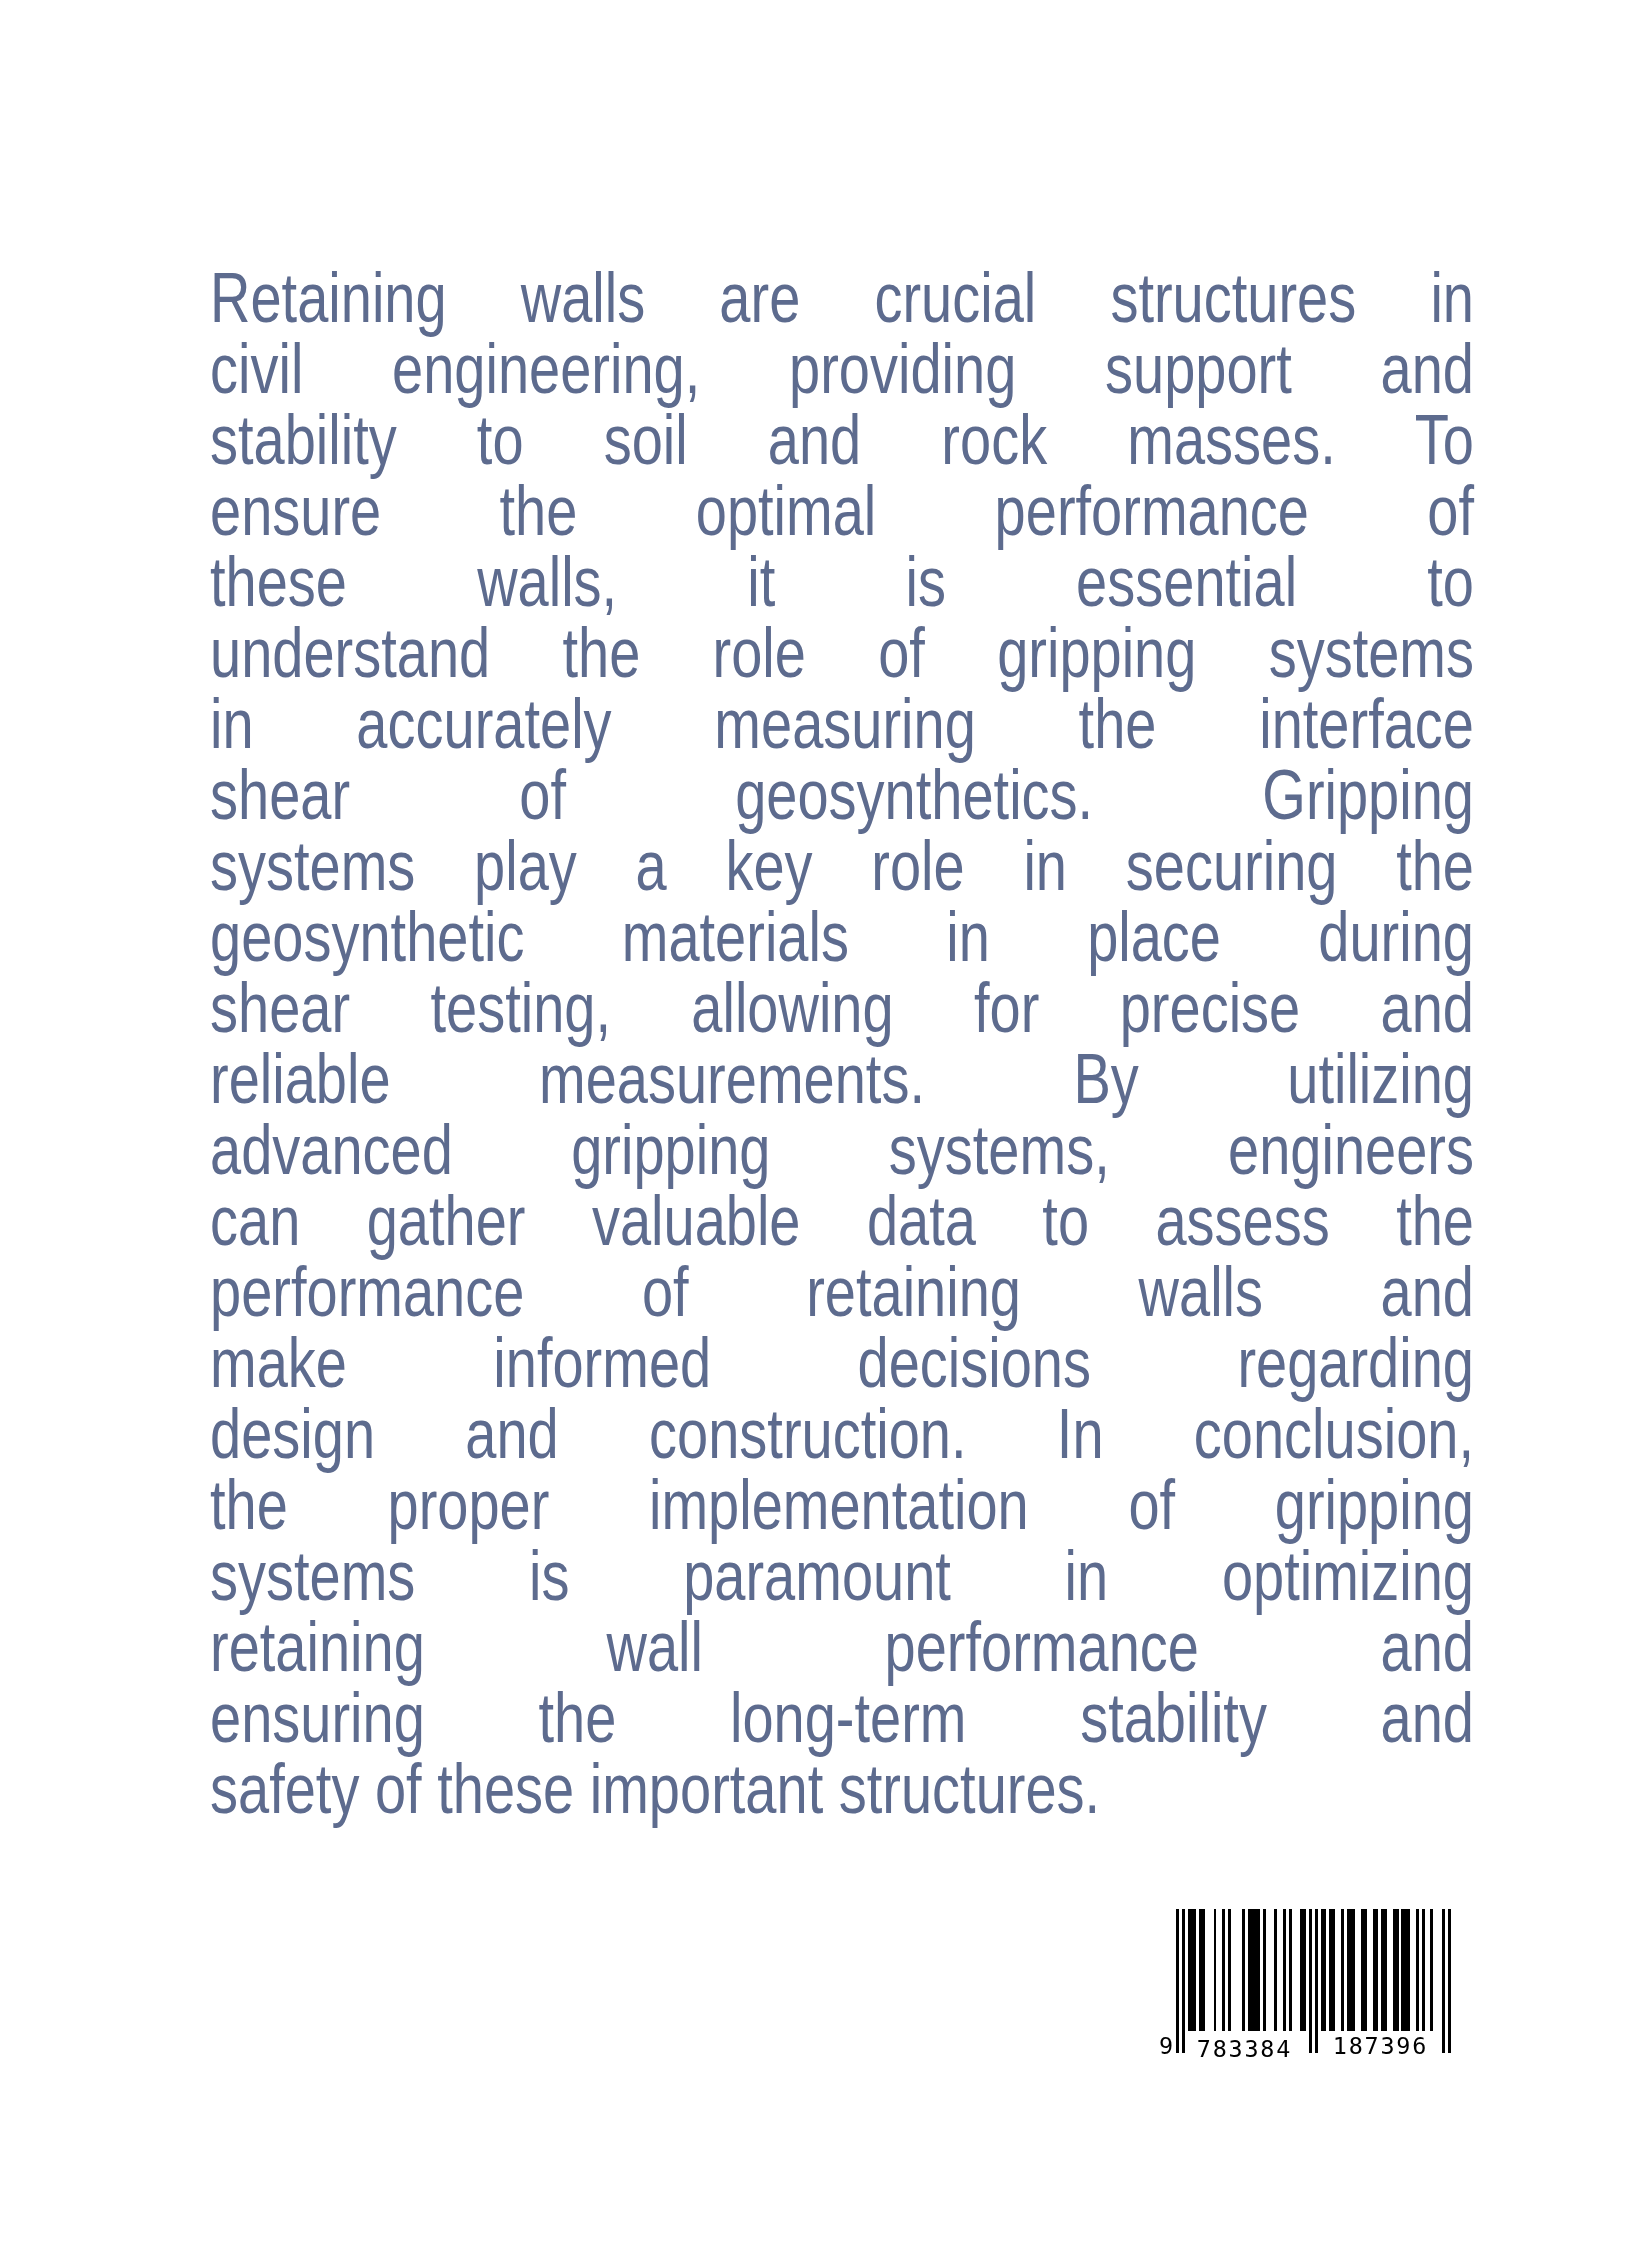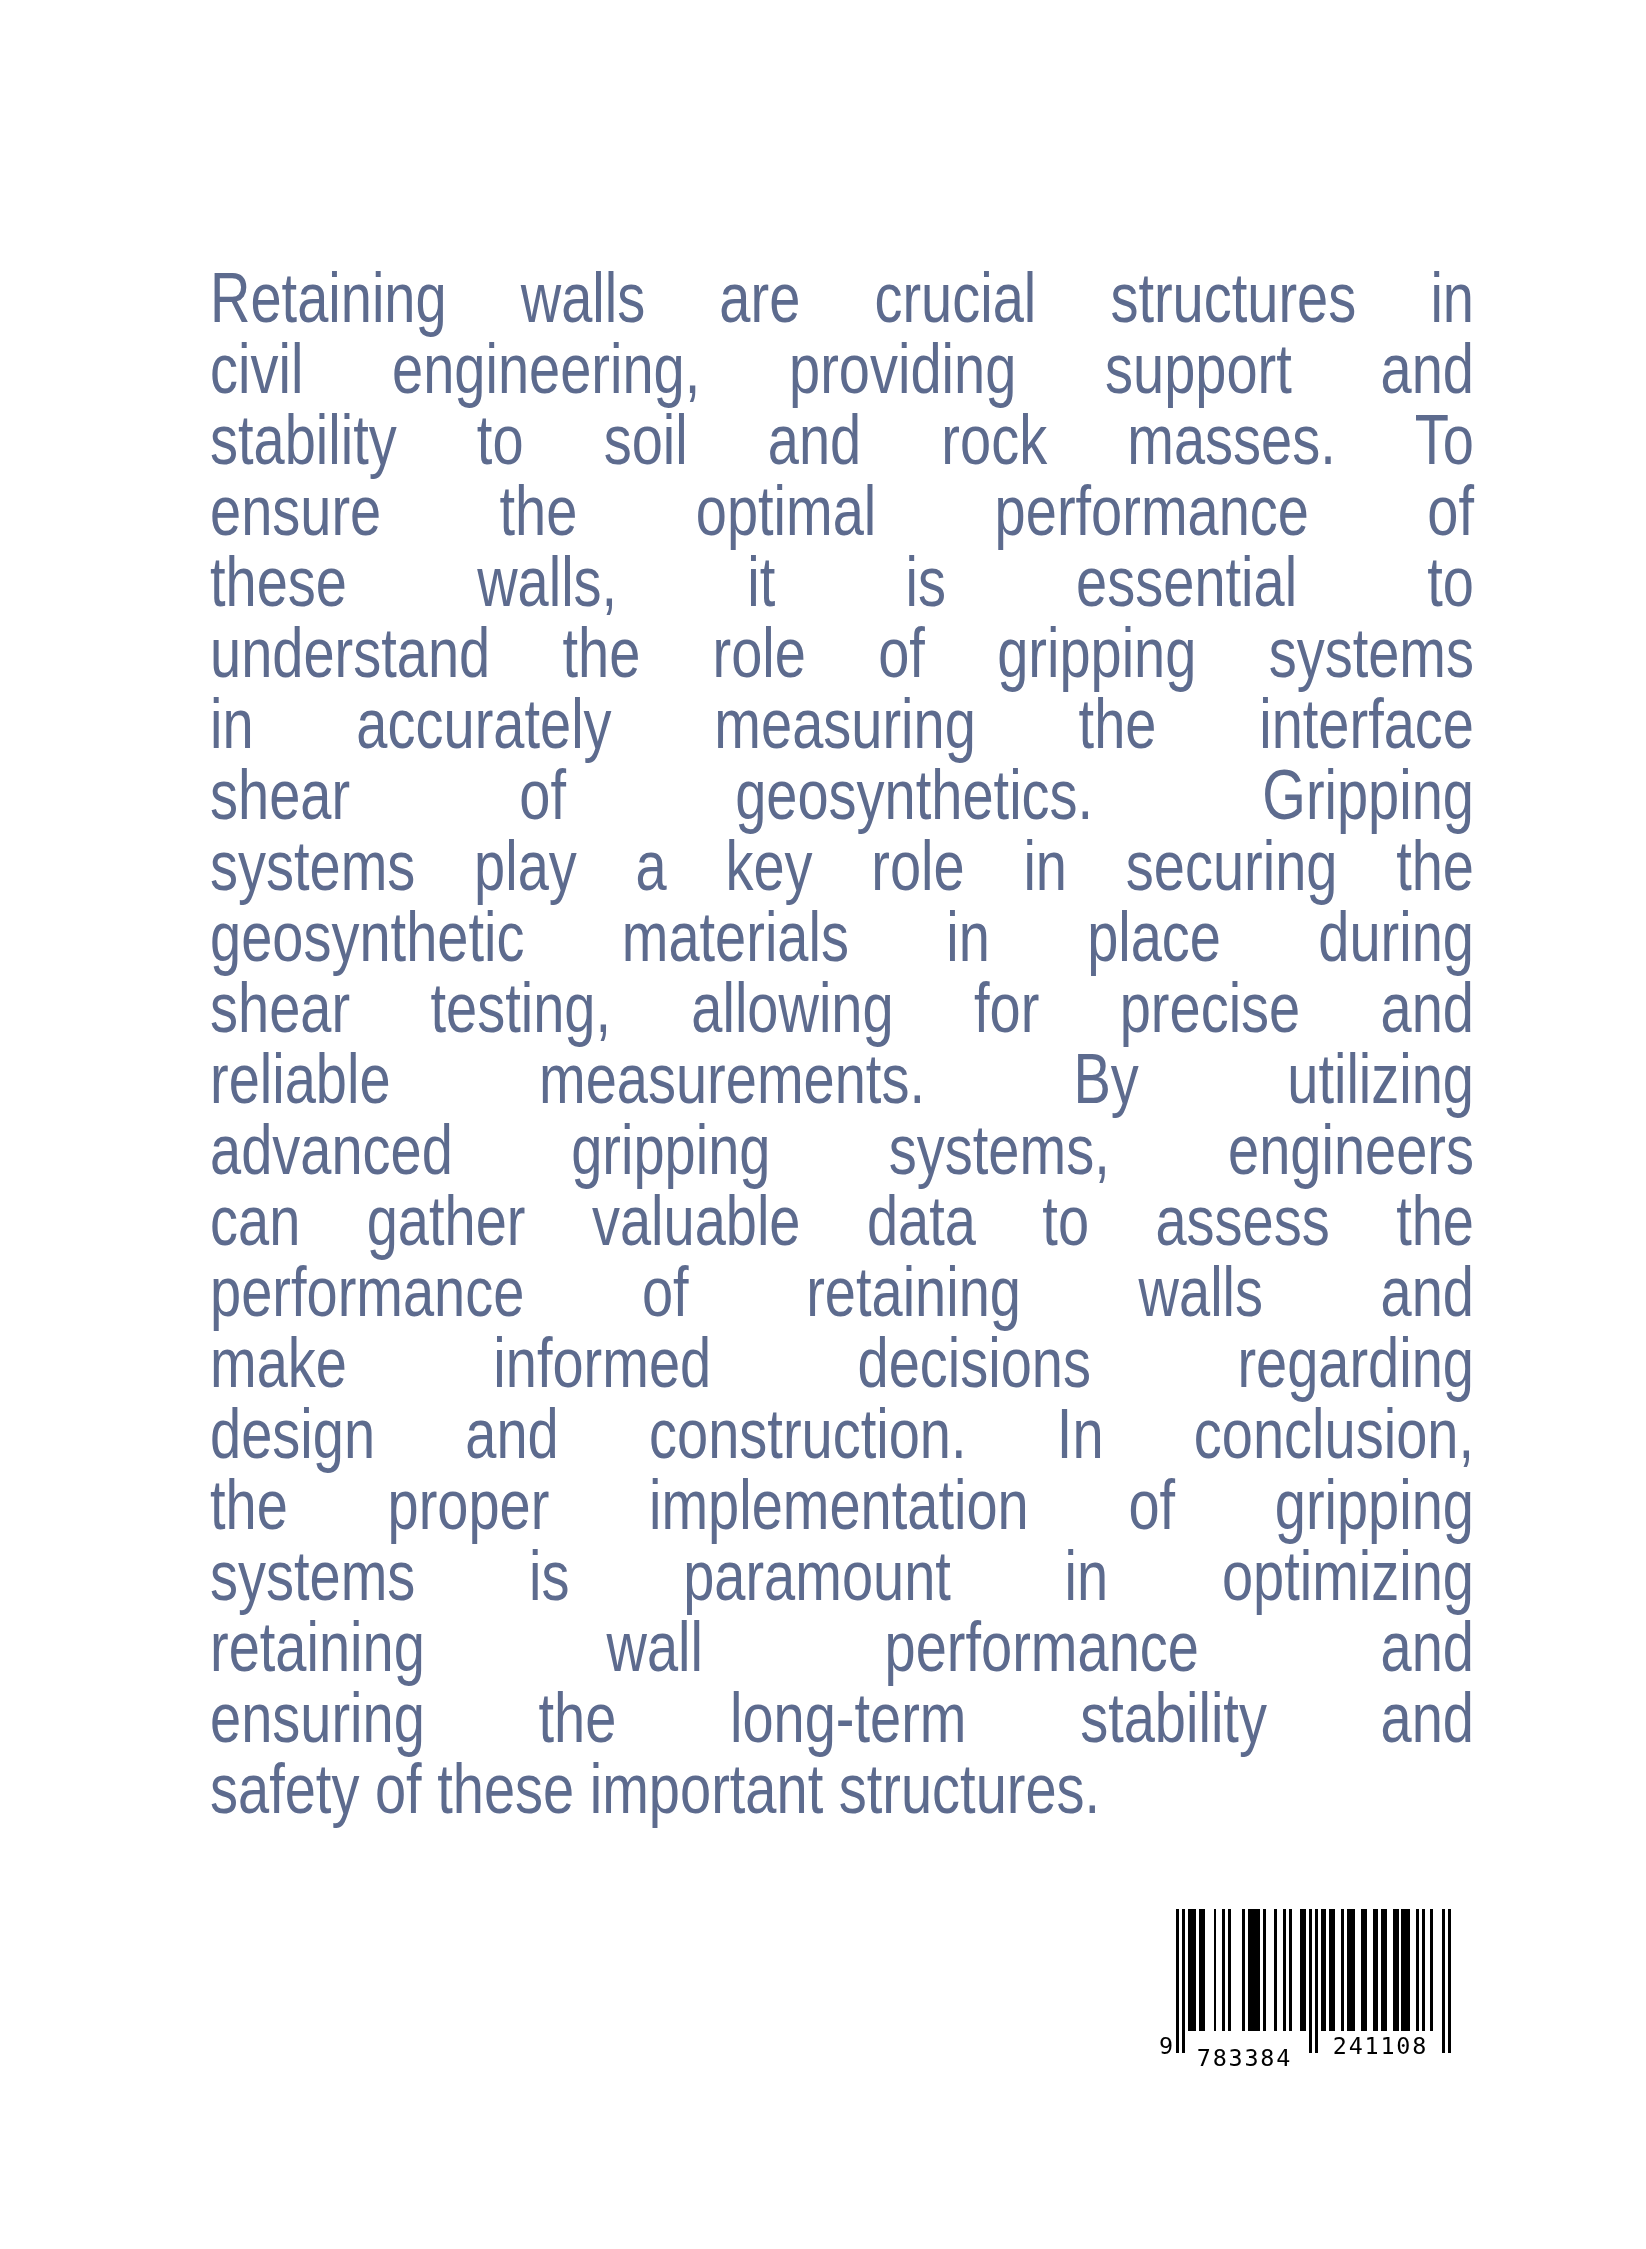--- a/index.html
+++ b/index.html
@@ -57,21 +57,21 @@
     top: 126px;
     left: 0;
     width: 315px;
     height: 31.5px;
     font-family: "DejaVu Sans Mono", monospace;
     font-size: 23.4px;
     line-height: 23.4px;
     color: #000000;
   }
   .digit-9     { position: absolute; left: 0px;   top: 0px; width: 26px;  text-align: right; }
-  .digit-left  { position: absolute; left: 37px;  top: 12px; width: 121px; text-align: center; letter-spacing: 1.8px; }
+  .digit-left  { position: absolute; left: 37px;  top: 3px; width: 121px; text-align: center; letter-spacing: 1.8px; }
   .digit-right { position: absolute; left: 173px; top: 0px; width: 121px; text-align: center; letter-spacing: 1.8px; }
 </style>
 </head>
 <body>
 
 <div class="cover">
 
   <div class="blurb" id="blurb" style="color: rgb(93, 107, 142);">
       <div class="line">Retaining walls are crucial structures in</div>
       <div class="line">civil engineering, providing support and</div>
@@ -191,18 +191,18 @@
         <span class="off"></span>
         <span class="off"></span>
         <span class="off"></span>
         <span class="on tall" style="background: rgb(0, 0, 0);"></span>
         <span class="off tall"></span>
         <span class="on tall" style="background: rgb(0, 0, 0);"></span>
       </div>
     <div class="digits">
       <span class="digit-9">9</span>
       <span class="digit-left">783384</span>
-      <span class="digit-right">241108</span>
+      <span class="digit-right">187396</span>
     </div>
   </div>
 
 </div>
 
 
 </body></html>

